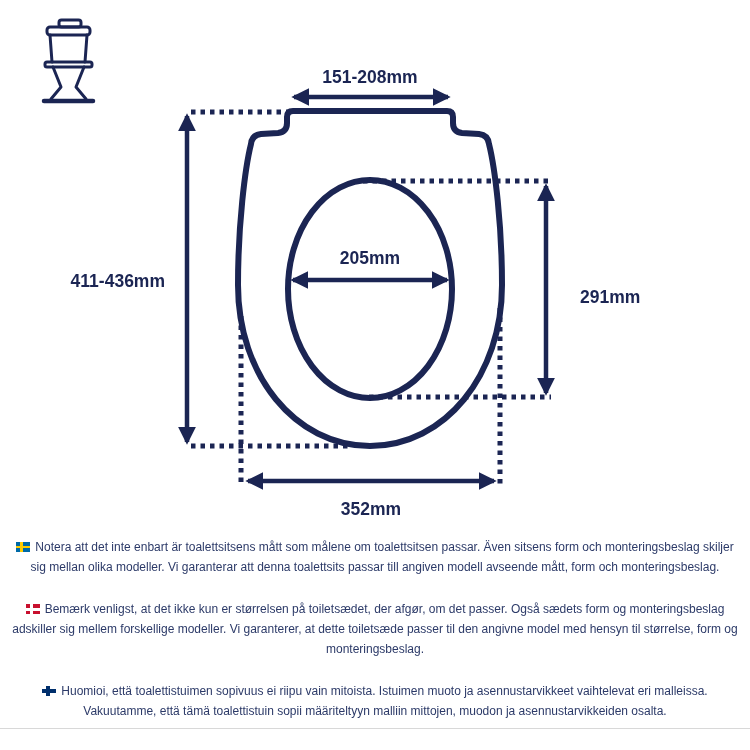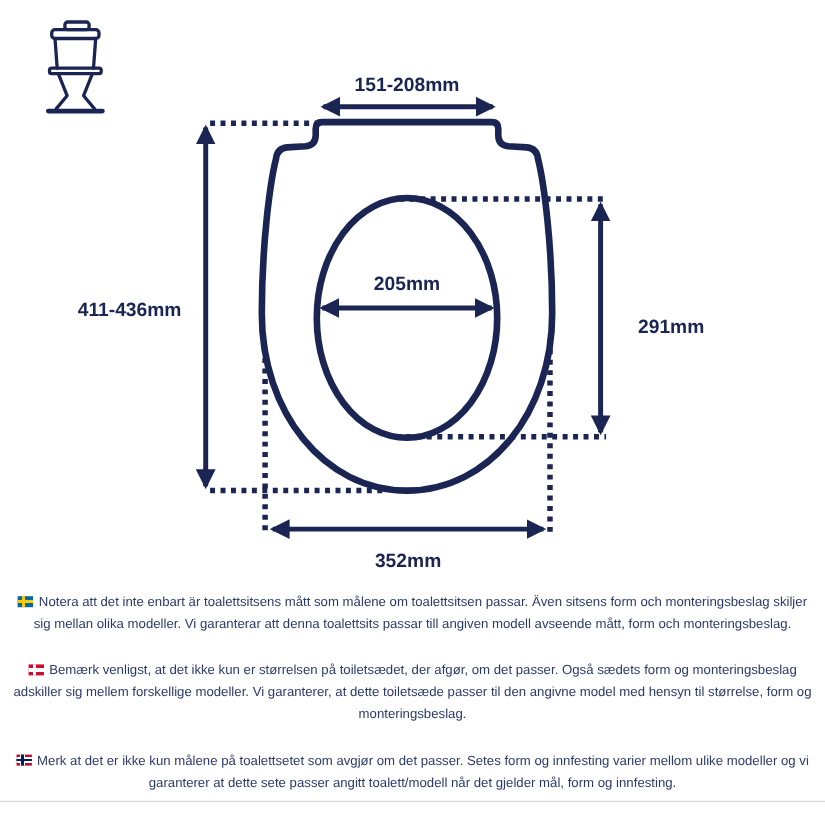--- a/index.html
+++ b/index.html
@@ -99,18 +99,17 @@
     <text x="165" y="287" text-anchor="end">411-436mm</text>
     <text x="370" y="264" text-anchor="middle">205mm</text>
     <text x="580" y="303" text-anchor="start">291mm</text>
     <text x="371" y="515" text-anchor="middle">352mm</text>
   </svg>
 
   
   <div class="notes">
     <p><span class="flag flag-se"></span><span>Notera att det inte enbart är toalettsitsens mått som målene om toalettsitsen passar. Även sitsens form och monteringsbeslag skiljer sig mellan olika modeller. Vi garanterar att denna toalettsits passar till angiven modell avseende mått, form och monteringsbeslag.</span></p>
     <p><span class="flag flag-dk"></span><span>Bemærk venligst, at det ikke kun er størrelsen på toiletsædet, der afgør, om det passer. Også sædets form og monteringsbeslag adskiller sig mellem forskellige modeller. Vi garanterer, at dette toiletsæde passer til den angivne model med hensyn til størrelse, form og monteringsbeslag.</span></p>
-    <p><span class="flag flag-no"></span><span>Merk at det er ikke kun målene på toalettsetet som avgjør om det passer. Setes form og innfesting varier mellom ulike modeller og vi garanterer at dette sete passer angitt toalett/modell når det gjelder mål, form og innfesting.</span></p>
     <p><span class="flag flag-fi"></span><span>Huomioi, että toalettistuimen sopivuus ei riipu vain mitoista. Istuimen muoto ja asennustarvikkeet vaihtelevat eri malleissa. Vakuutamme, että tämä toalettistuin sopii määriteltyyn malliin mittojen, muodon ja asennustarvikkeiden osalta.</span></p>
   </div>
 
   <div class="bottom-rule"></div>
 </div>
 
 </body></html>

